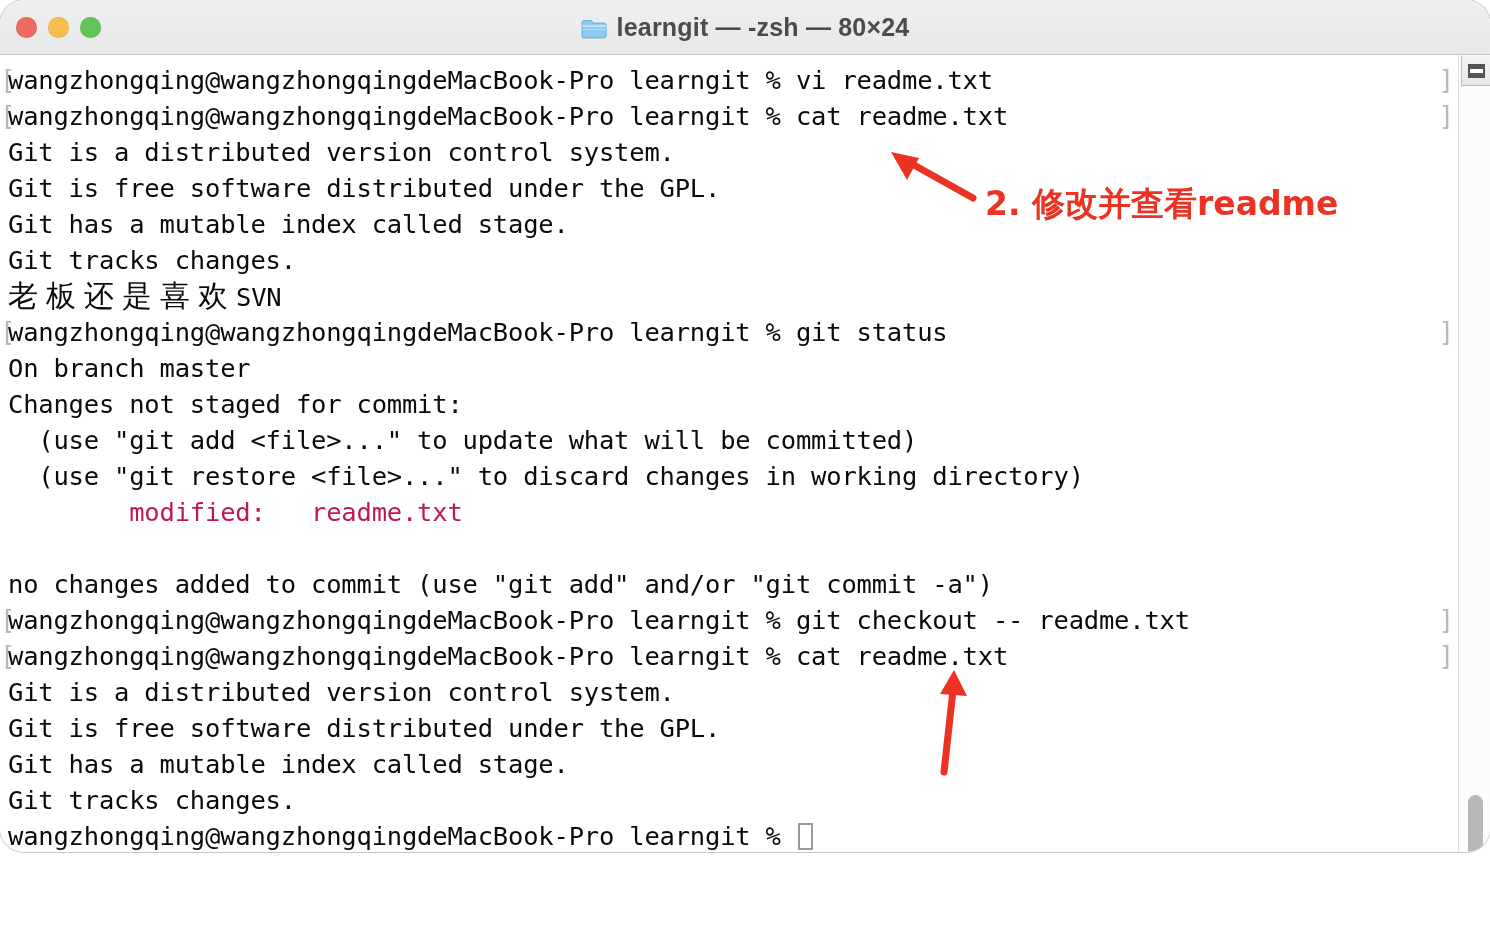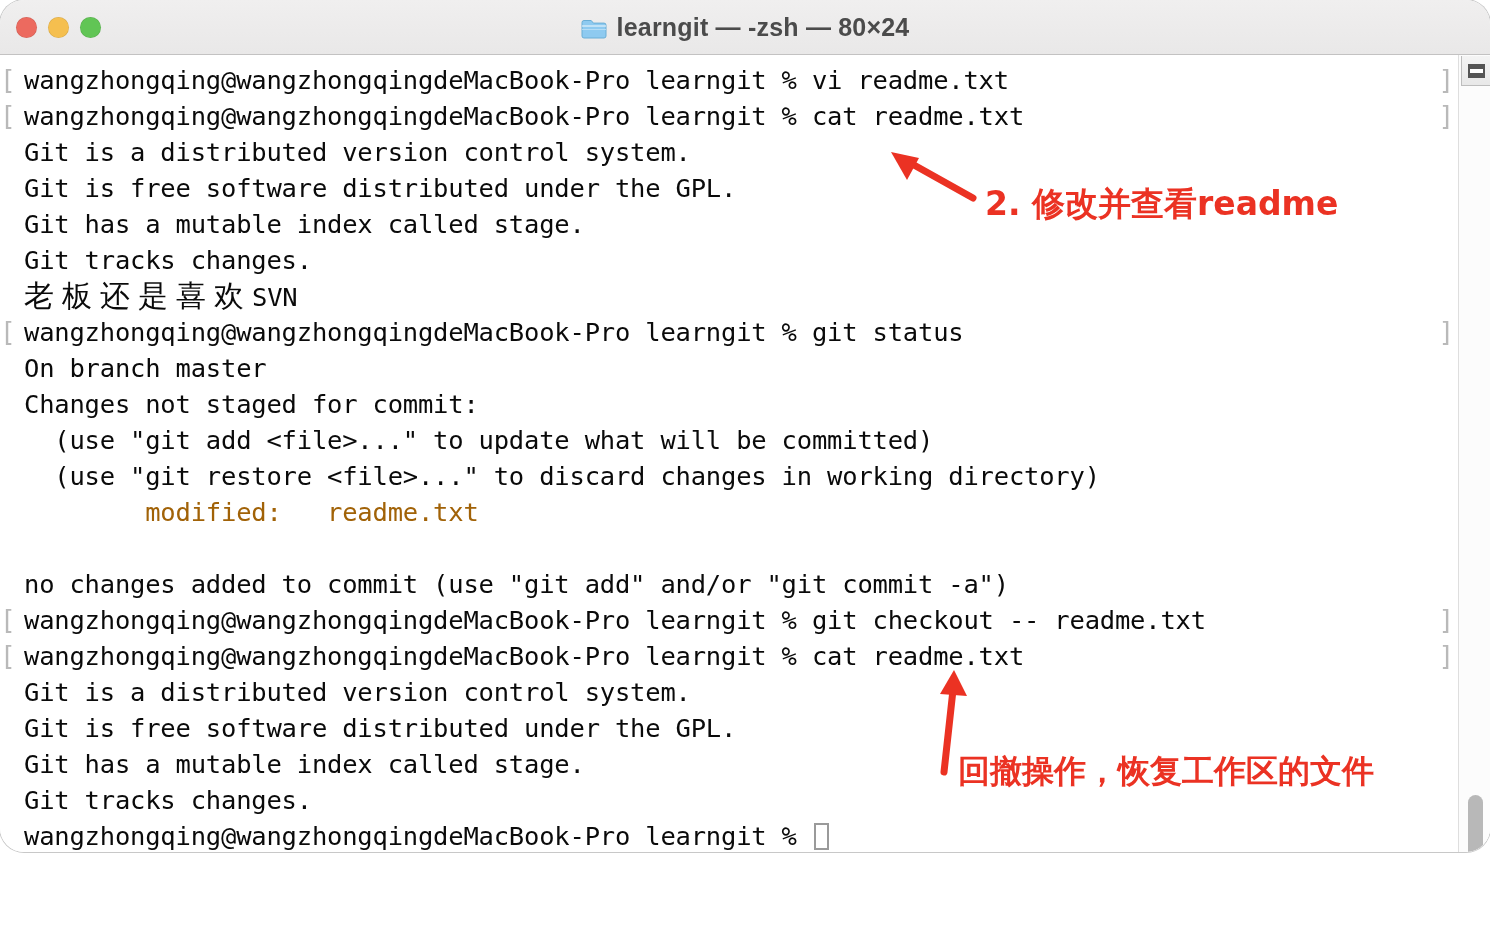--- a/index.html
+++ b/index.html
@@ -99,25 +99,25 @@
     font-family: "DejaVu Sans Mono", "Liberation Mono", monospace;
     font-size: 25.5px;
     line-height: 36px;
     color: #0a0a0a;
     white-space: pre;
     letter-spacing: -0.2px;
   }
   .line {
     height: 36px;
     position: relative;
-    padding-left: 24px;
+    padding-left: 8px;
     box-sizing: border-box;
   }
   .ltext { display: inline; }
-  .red { color: #a16207; }
+  .red { color: #be185d; }
   .cjk {
     font-family: "DejaVu Sans", sans-serif;
     letter-spacing: 8px;
     font-size: 30px;
   }
 
   
   .line.prompt::before {
     content: "[";
     position: absolute;
@@ -263,15 +263,14 @@
     </svg>
   </div>
   <div id="annot1-text" class="annot-text">2. 修改并查看readme</div>
 
   <div id="annot2-arrow" class="annot-arrow">
     <svg width="58" height="110" viewBox="0 0 58 110">
       <line x1="19" y1="104" x2="28" y2="22" stroke="#eb3223" stroke-width="7" stroke-linecap="round"></line>
       <polygon points="29,2 42,28 15,26" fill="#eb3223"></polygon>
     </svg>
   </div>
-  <div id="annot2-text" class="annot-text">回撤操作，恢复工作区的文件</div>
 
 </div>
 
 </body></html>

